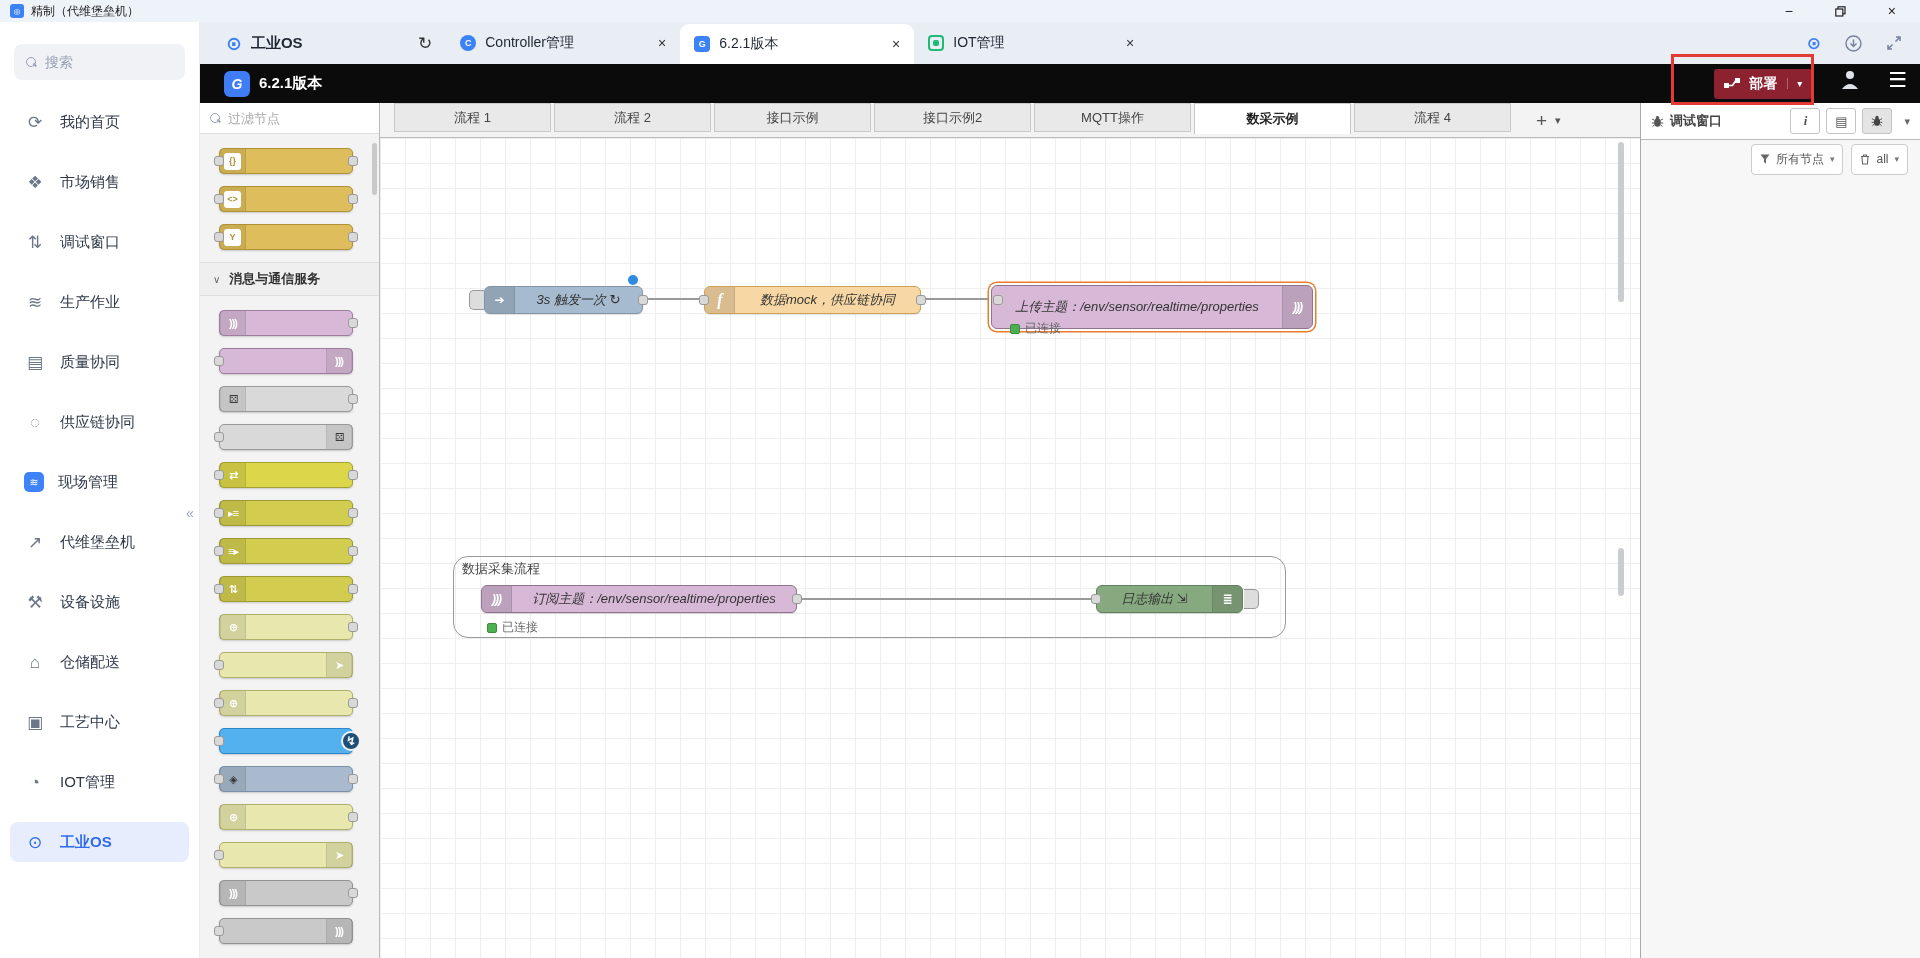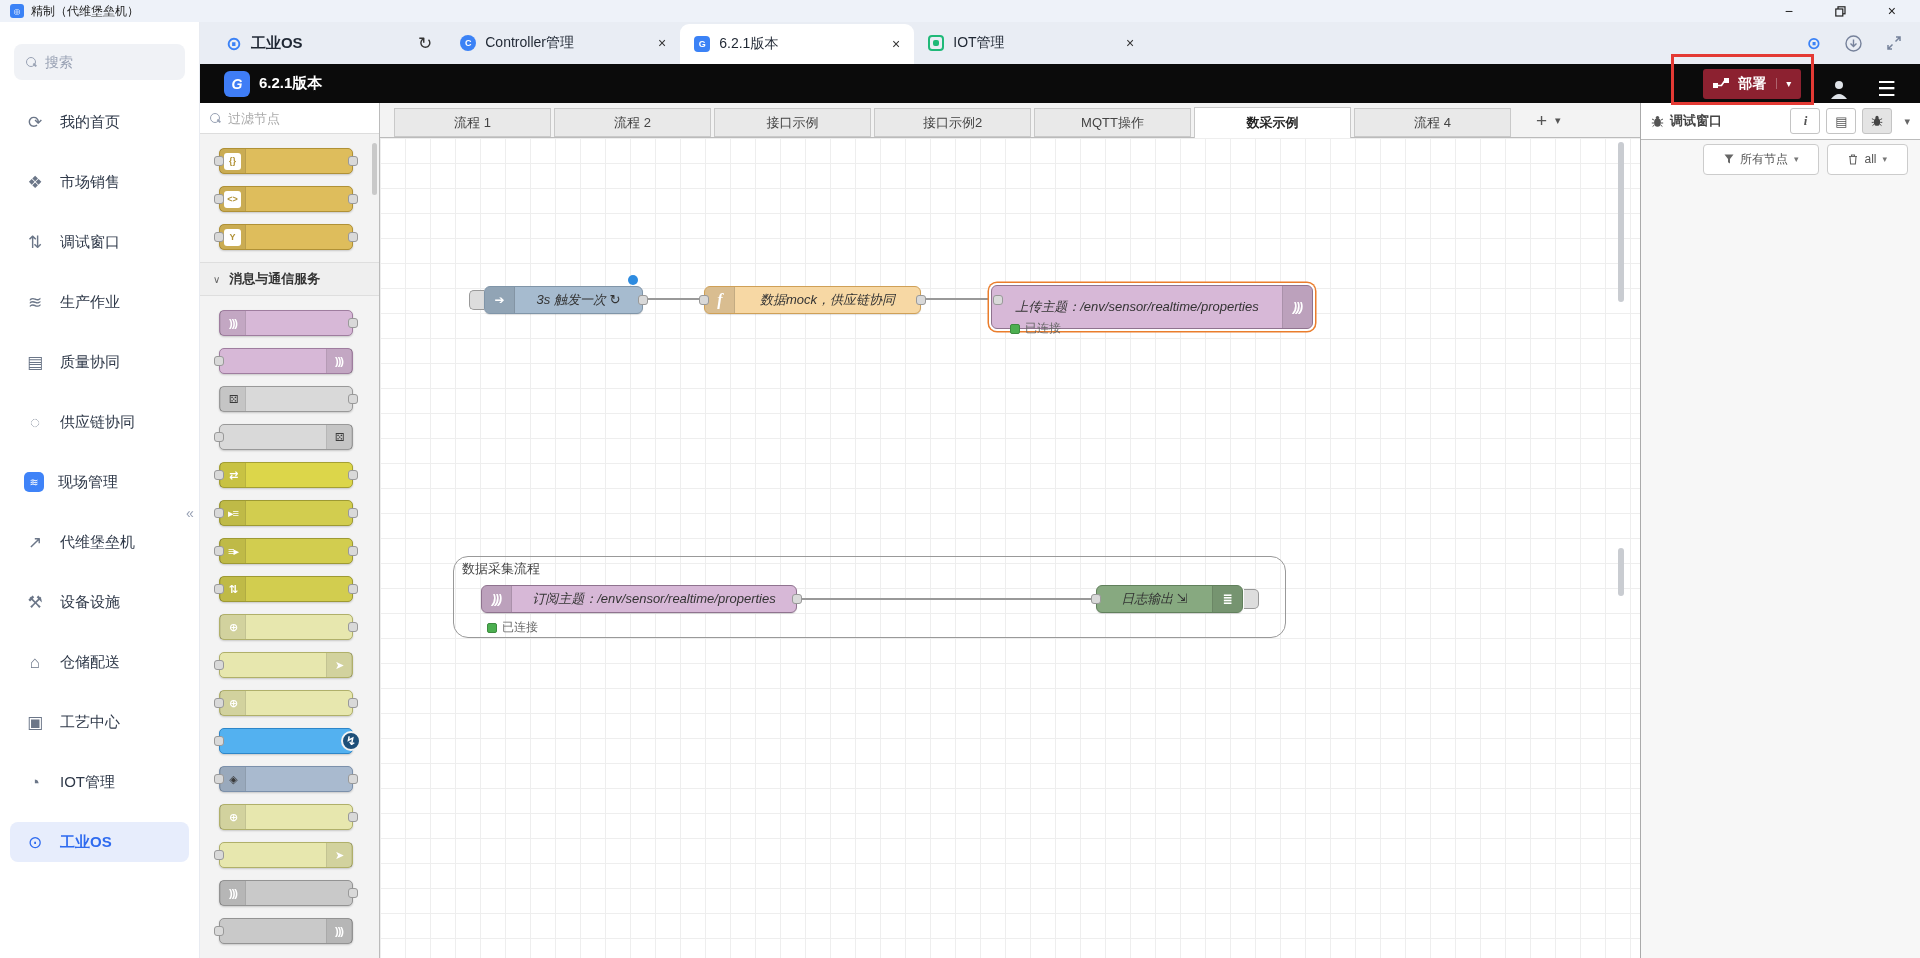--- a/index.html
+++ b/index.html
@@ -53,21 +53,21 @@
   .ci.blue-square{background:#3b82f6;border-radius:4px}
   .ci.green-square{background:transparent;border:2px solid #1fb978;border-radius:4px;position:relative}
   .ci.green-square::after{content:"";width:6px;height:6px;background:#1fb978;border-radius:2px}
   .chrome-right{margin-left:auto;display:flex;align-items:center;gap:24px;padding-right:18px;color:#76829b}
   .cr-ico{font-size:17px;line-height:1;cursor:pointer}
 
   
   .edheader{position:absolute;left:200px;top:64px;width:1720px;height:39px;background:#0b0b0b;display:flex;align-items:center;padding-left:24px}
   .edlogo{width:26px;height:26px;border-radius:6px;background:#3f7df6;color:#fff;font-weight:bold;font-size:14px;display:flex;align-items:center;justify-content:center;font-style:italic}
   .edver{color:#fff;font-size:15px;font-weight:bold;margin-left:9px}
-  .ed-right{margin-left:auto;display:flex;align-items:flex-end;padding-right:24px}
+  .ed-right{margin-left:auto;display:flex;align-items:flex-start;padding-right:13px}
   .deploy{height:30px;background:#8c2130;border-radius:3px;display:flex;align-items:center;padding:0 10px;gap:8px;color:#fff;font-size:14px;font-weight:bold;cursor:pointer}
   .deploy .dcaret{font-size:10px;border-left:1px solid rgba(255,255,255,.3);padding-left:9px;margin-left:2px}
   .personbtn{margin-left:28px;cursor:pointer;line-height:0}
   .burger{margin-left:28px;color:#fff;font-size:21px;cursor:pointer;line-height:1}
   .annotation{position:absolute;left:1671px;top:54px;width:143px;height:51px;border:3px solid #e43a34;z-index:60;pointer-events:none}
 
   
   .palette{position:absolute;left:200px;top:103px;width:180px;height:855px;background:#f3f3f3;border-right:1px solid #bbb;overflow:hidden}
   .pfilter{height:31px;background:#fff;border-bottom:1px solid #ddd;display:flex;align-items:center;padding:0 10px;gap:7px}
   .pfilter input{border:none;outline:none;font-size:13px;color:#666;width:120px;background:transparent;font-family:inherit}
@@ -123,21 +123,21 @@
   
   .dbgpanel{position:absolute;left:1640px;top:103px;width:280px;height:855px;background:#f7f7f7;border-left:1px solid #aaa;display:flex;flex-direction:column}
   .dbg-head{height:37px;background:#fff;border-bottom:1px solid #bbb;display:flex;align-items:center;padding:0 10px;flex:0 0 auto}
   .dbg-title{font-size:13px;font-weight:bold;color:#444;margin-left:6px}
   .dbg-btns{margin-left:auto;display:flex;align-items:center;gap:6px}
   .dbtn{width:30px;height:26px;border:1px solid #c4c4c4;border-radius:3px;background:#fff;display:flex;align-items:center;justify-content:center;font-size:13px;color:#555;cursor:pointer}
   .dbtn.on{background:#e4e4e4}
   .dbtn .it{font-family:"Liberation Serif","DejaVu Serif",serif;font-style:italic;font-weight:bold}
   .dbg-caret{font-size:11px;color:#666;margin-left:6px;cursor:pointer}
   .dbg-filter{height:38px;display:flex;align-items:center;justify-content:flex-end;gap:8px;padding:0 12px;flex:0 0 auto}
-  .ddrop{height:31px;border:1px solid #ccc;border-radius:4px;background:#fff;display:flex;align-items:center;gap:6px;padding:0 20px;font-size:12px;color:#555;cursor:pointer}
+  .ddrop{height:31px;border:1px solid #ccc;border-radius:4px;background:#fff;display:flex;align-items:center;gap:6px;padding:0 8px;font-size:12px;color:#555;cursor:pointer}
   .ddrop .dc{font-size:9px;color:#777}
   .dbg-body{flex:1}
 
   svg{display:block}
 </style>
 </head>
 <body>
 
 <div class="stage">
 
@@ -421,21 +421,21 @@
     <span class="plabel"></span>
             <span class="picon light">)))</span>
 
   </div>
         </div>
     </div>
     <span class="pscroll"></span>
   </div>
 
   <div class="flowtabs">
-    <div style="display:flex;align-items:flex-end;height:100%" id="flow-tabs">
+    <div style="display:flex;align-items:flex-start;height:100%" id="flow-tabs">
         <div class="ftab">
     <span class="ftab-label">流程 1</span>
   </div>
         <div class="ftab">
     <span class="ftab-label">流程 2</span>
   </div>
         <div class="ftab">
     <span class="ftab-label">接口示例</span>
   </div>
         <div class="ftab">

